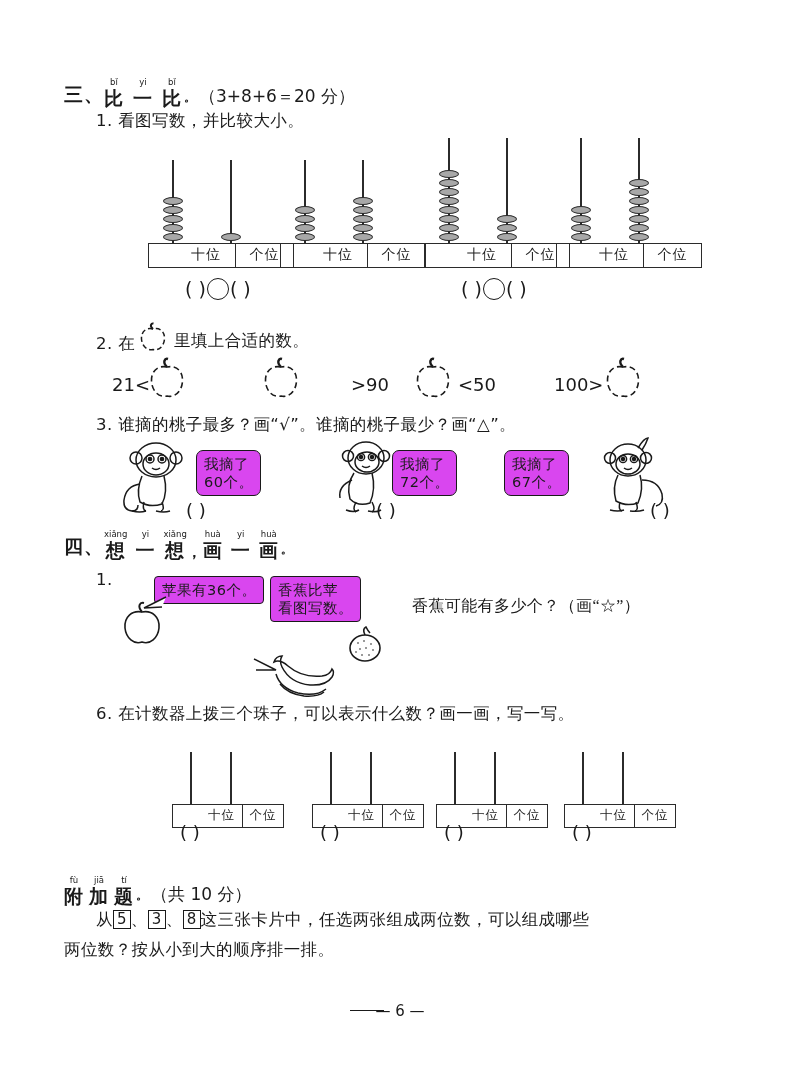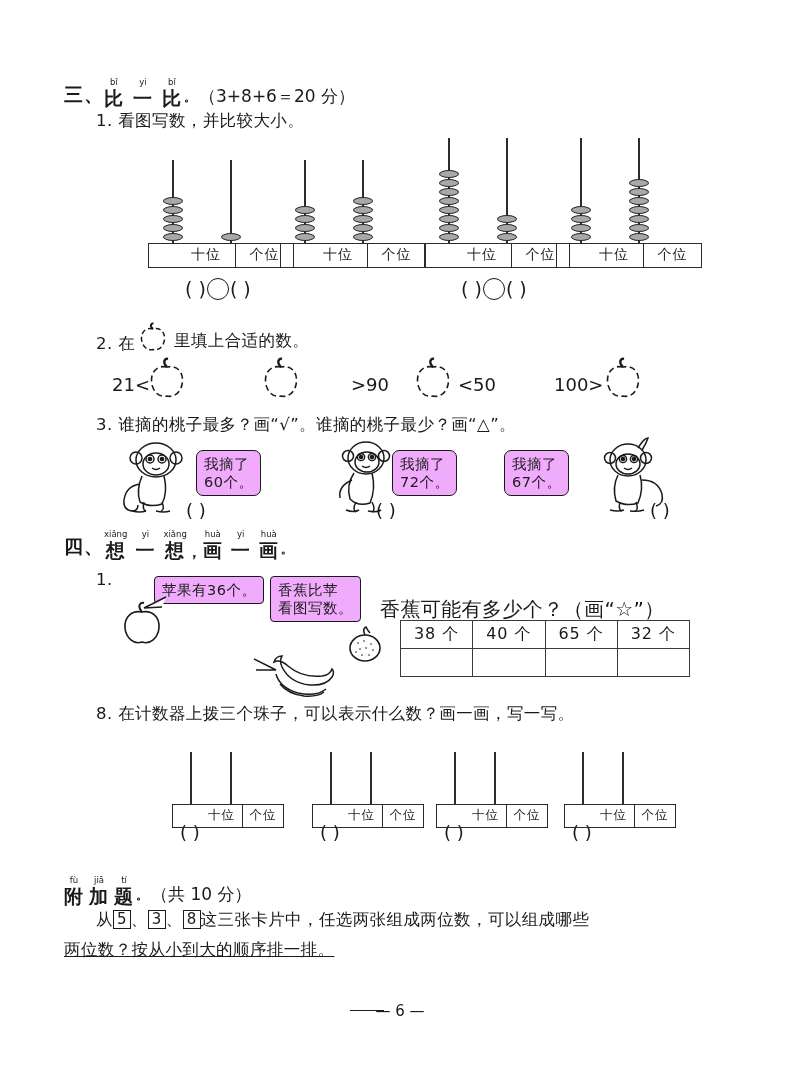--- a/index.html
+++ b/index.html
@@ -76,21 +76,21 @@
 
   
   .apple { position: absolute; }
   .cmp { position: absolute; font-size: 18px; }
 
   
   .bubble {
     position: absolute;
     border: 1.5px solid #1a1a1a;
     border-radius: 4px;
-    background: #f0abfc;
+    background: #d946ef;
     font-size: 14.5px;
     line-height: 1.25;
     padding: 4px 7px;
     white-space: nowrap;
     letter-spacing: 0.5px;
   }
   .bubble.rnd { border-radius: 7px; }
 
   
   .tbl { position: absolute; border-collapse: collapse; }
@@ -452,40 +452,24 @@
   <div style="position:absolute; left:266px; top:648px;">
     <svg width="74" height="50" viewBox="0 0 74 50">
       <g fill="none" stroke="#1a1a1a" stroke-width="1.5">
         <path d="M8 14 q2 -6 8 -6 q-3 5 0 11 q8 16 28 18 q16 1 22 -8 q3 -5 0 -8 q-2 6 -10 7 q-20 2 -34 -10 q-8 -7 -14 -4 Z"></path>
         <path d="M10 26 q4 14 22 19 q18 4 28 -4"></path>
         <path d="M14 36 q8 10 24 12 q14 1 20 -4"></path>
       </g>
     </svg>
   </div>
 
-  <div class="q" style="left:380px; top:596px; font-size:20px;">香蕉可能有多少个？（画“☆”）</div>
-
-  <table class="tbl" style="left:400px; top:620px; width:290px;">
-    <tbody>
-        <tr>
-      <td style="width:72px; height:28px;">38 个</td>
-      <td style="width:72px;">40 个</td>
-      <td style="width:72px;">65 个</td>
-      <td style="width:72px;">32 个</td>
-    </tr>
-    <tr>
-      <td style="height:28px;"></td>
-      <td></td>
-      <td></td>
-      <td></td>
-    </tr>
-  </tbody>
-    </table>
-
-  <div class="q" style="left:96px; top:703px;">8. 在计数器上拨三个珠子，可以表示什么数？画一画，写一写。</div>
+  <div class="q" style="left:412px; top:596px; font-size:16px;font-family:Liberation Serif, serif;">香蕉可能有多少个？（画“☆”）</div>
+
+
+  <div class="q" style="left:96px; top:703px;">6. 在计数器上拨三个珠子，可以表示什么数？画一画，写一写。</div>
 
   <div class="abacus" style="left:172px; top:752px;">
     <div class="rods" style="width:82px; height:52px;">
       <div class="rod" style="left:18px; height:52px;"></div>
       <div class="rod" style="left:58px; height:52px;"></div>
     </div>
     <div class="place-row">
       <div class="place-cell" style="width:41px; font-size:12.5px;">十位</div>
       <div class="place-cell" style="width:41px; font-size:12.5px;">个位</div>
     </div>
@@ -543,18 +527,18 @@
       <span class="py">tí</span>
       <span class="py-ch">题</span>
     </span>
     <span style="font-size:12px;padding:0 2px 2px 2px;">。</span>
     <span class="score">（共 10 分）</span>
   </div>
 
   <div class="blk" style="left:96px; top:906px; white-space:nowrap;">
     <span>从</span><span class="card">5</span><span>、</span><span class="card">3</span><span>、</span><span class="card">8</span><span>这三张卡片中，任选两张组成两位数，可以组成哪些</span>
   </div>
-  <div class="blk" style="left:64px; top:936px;text-decoration:underline;">两位数？按从小到大的顺序排一排。</div>
+  <div class="blk" style="left:64px; top:936px;">两位数？按从小到大的顺序排一排。</div>
 
   <div class="rule" style="left:350px; top:1010px; width:34px;"></div>
   <div class="footer" style="top:1002px;">— 6 —</div>
 
 </div>
 
 </body></html>

